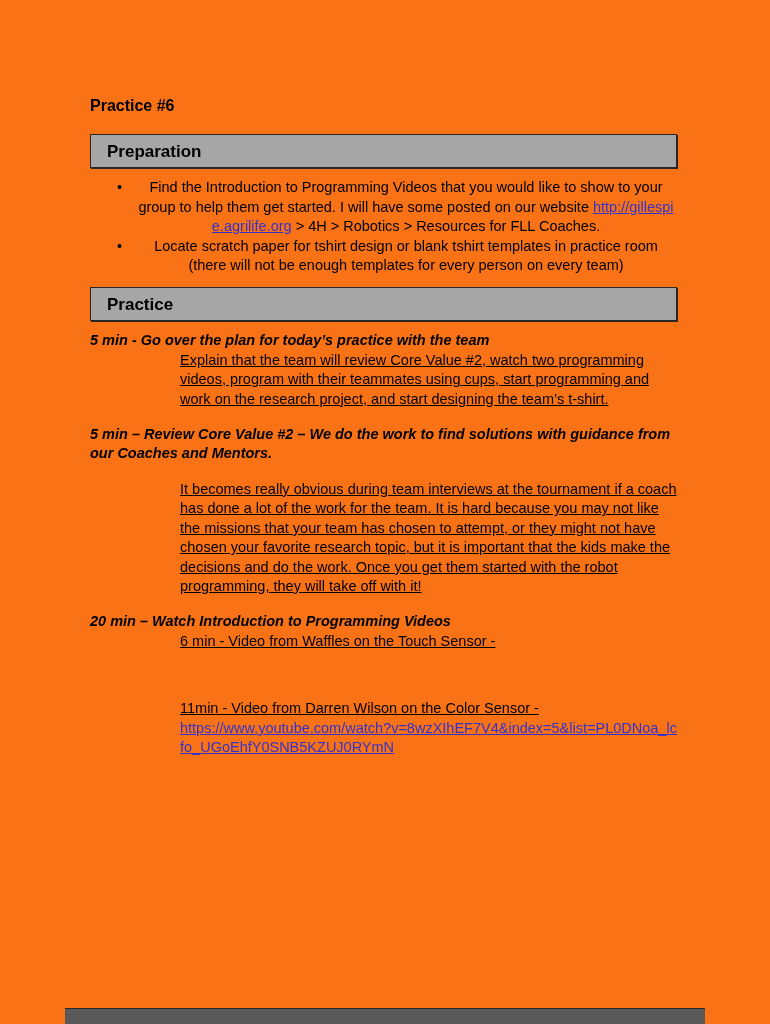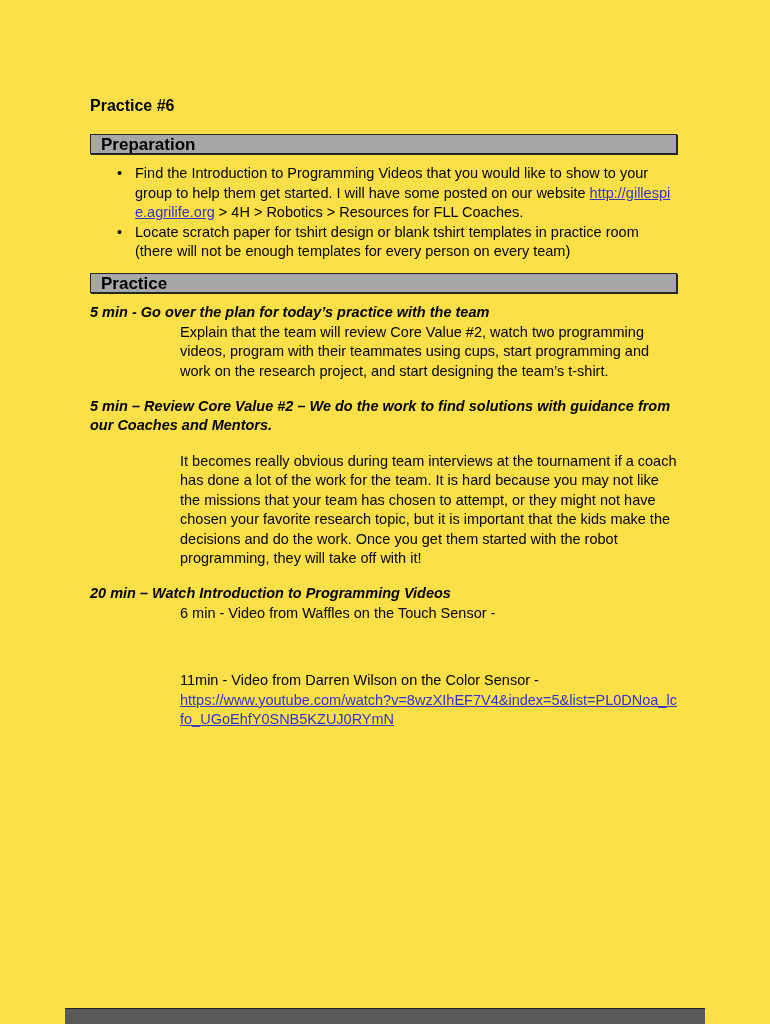--- a/index.html
+++ b/index.html
@@ -6,54 +6,54 @@
   html, body { background: #ffffff; }
   body {
     width: 770px; height: 1024px;
     font-family: "Liberation Sans", sans-serif;
     color: #000000;
     overflow: hidden;
   }
   .page {
     position: relative;
     width: 770px; height: 1024px;
-    background: #fde047;
+    background: #f97316;
     padding: 96px 93px 0 90px;
     font-size: 14.5px;
     line-height: 19.4px;
     overflow: hidden;
   }
   .doc-title {
     font-size: 16px;
     font-weight: bold;
     margin-bottom: 19px;
   }
   .section-bar {
     background: #a6a6a6;
     border: 1px solid #262626;
     box-shadow: 1px 1px 0 #262626;
-    height: 20px;
+    height: 34px;
     display: flex;
     align-items: center;
-    padding-left: 10px;
+    padding-left: 16px;
     font-size: 17px;
     font-weight: bold;
     margin-bottom: 10px;
   }
-  ul.bullets { list-style: none; margin: 7px 0 12px 0; }
+  ul.bullets { list-style: none; margin: 7px 0 12px 0; text-align: center; }
   ul.bullets li { position: relative; padding-left: 45px; }
   ul.bullets li::before {
     content: "\2022";
     position: absolute;
     left: 27px;
     top: 0;
   }
   p { margin: 0; }
   .heading { font-weight: bold; font-style: italic; }
-  .indent { margin-left: 90px; }
+  .indent { margin-left: 90px; text-decoration: underline; }
   .gap { margin-top: 16px; }
   .gap2 { margin-top: 48px; }
   a {
     color: #3333cc;
     text-decoration: underline;
     word-break: break-all;
     cursor: pointer;
   }
   .bottom-bar {
     position: absolute;

